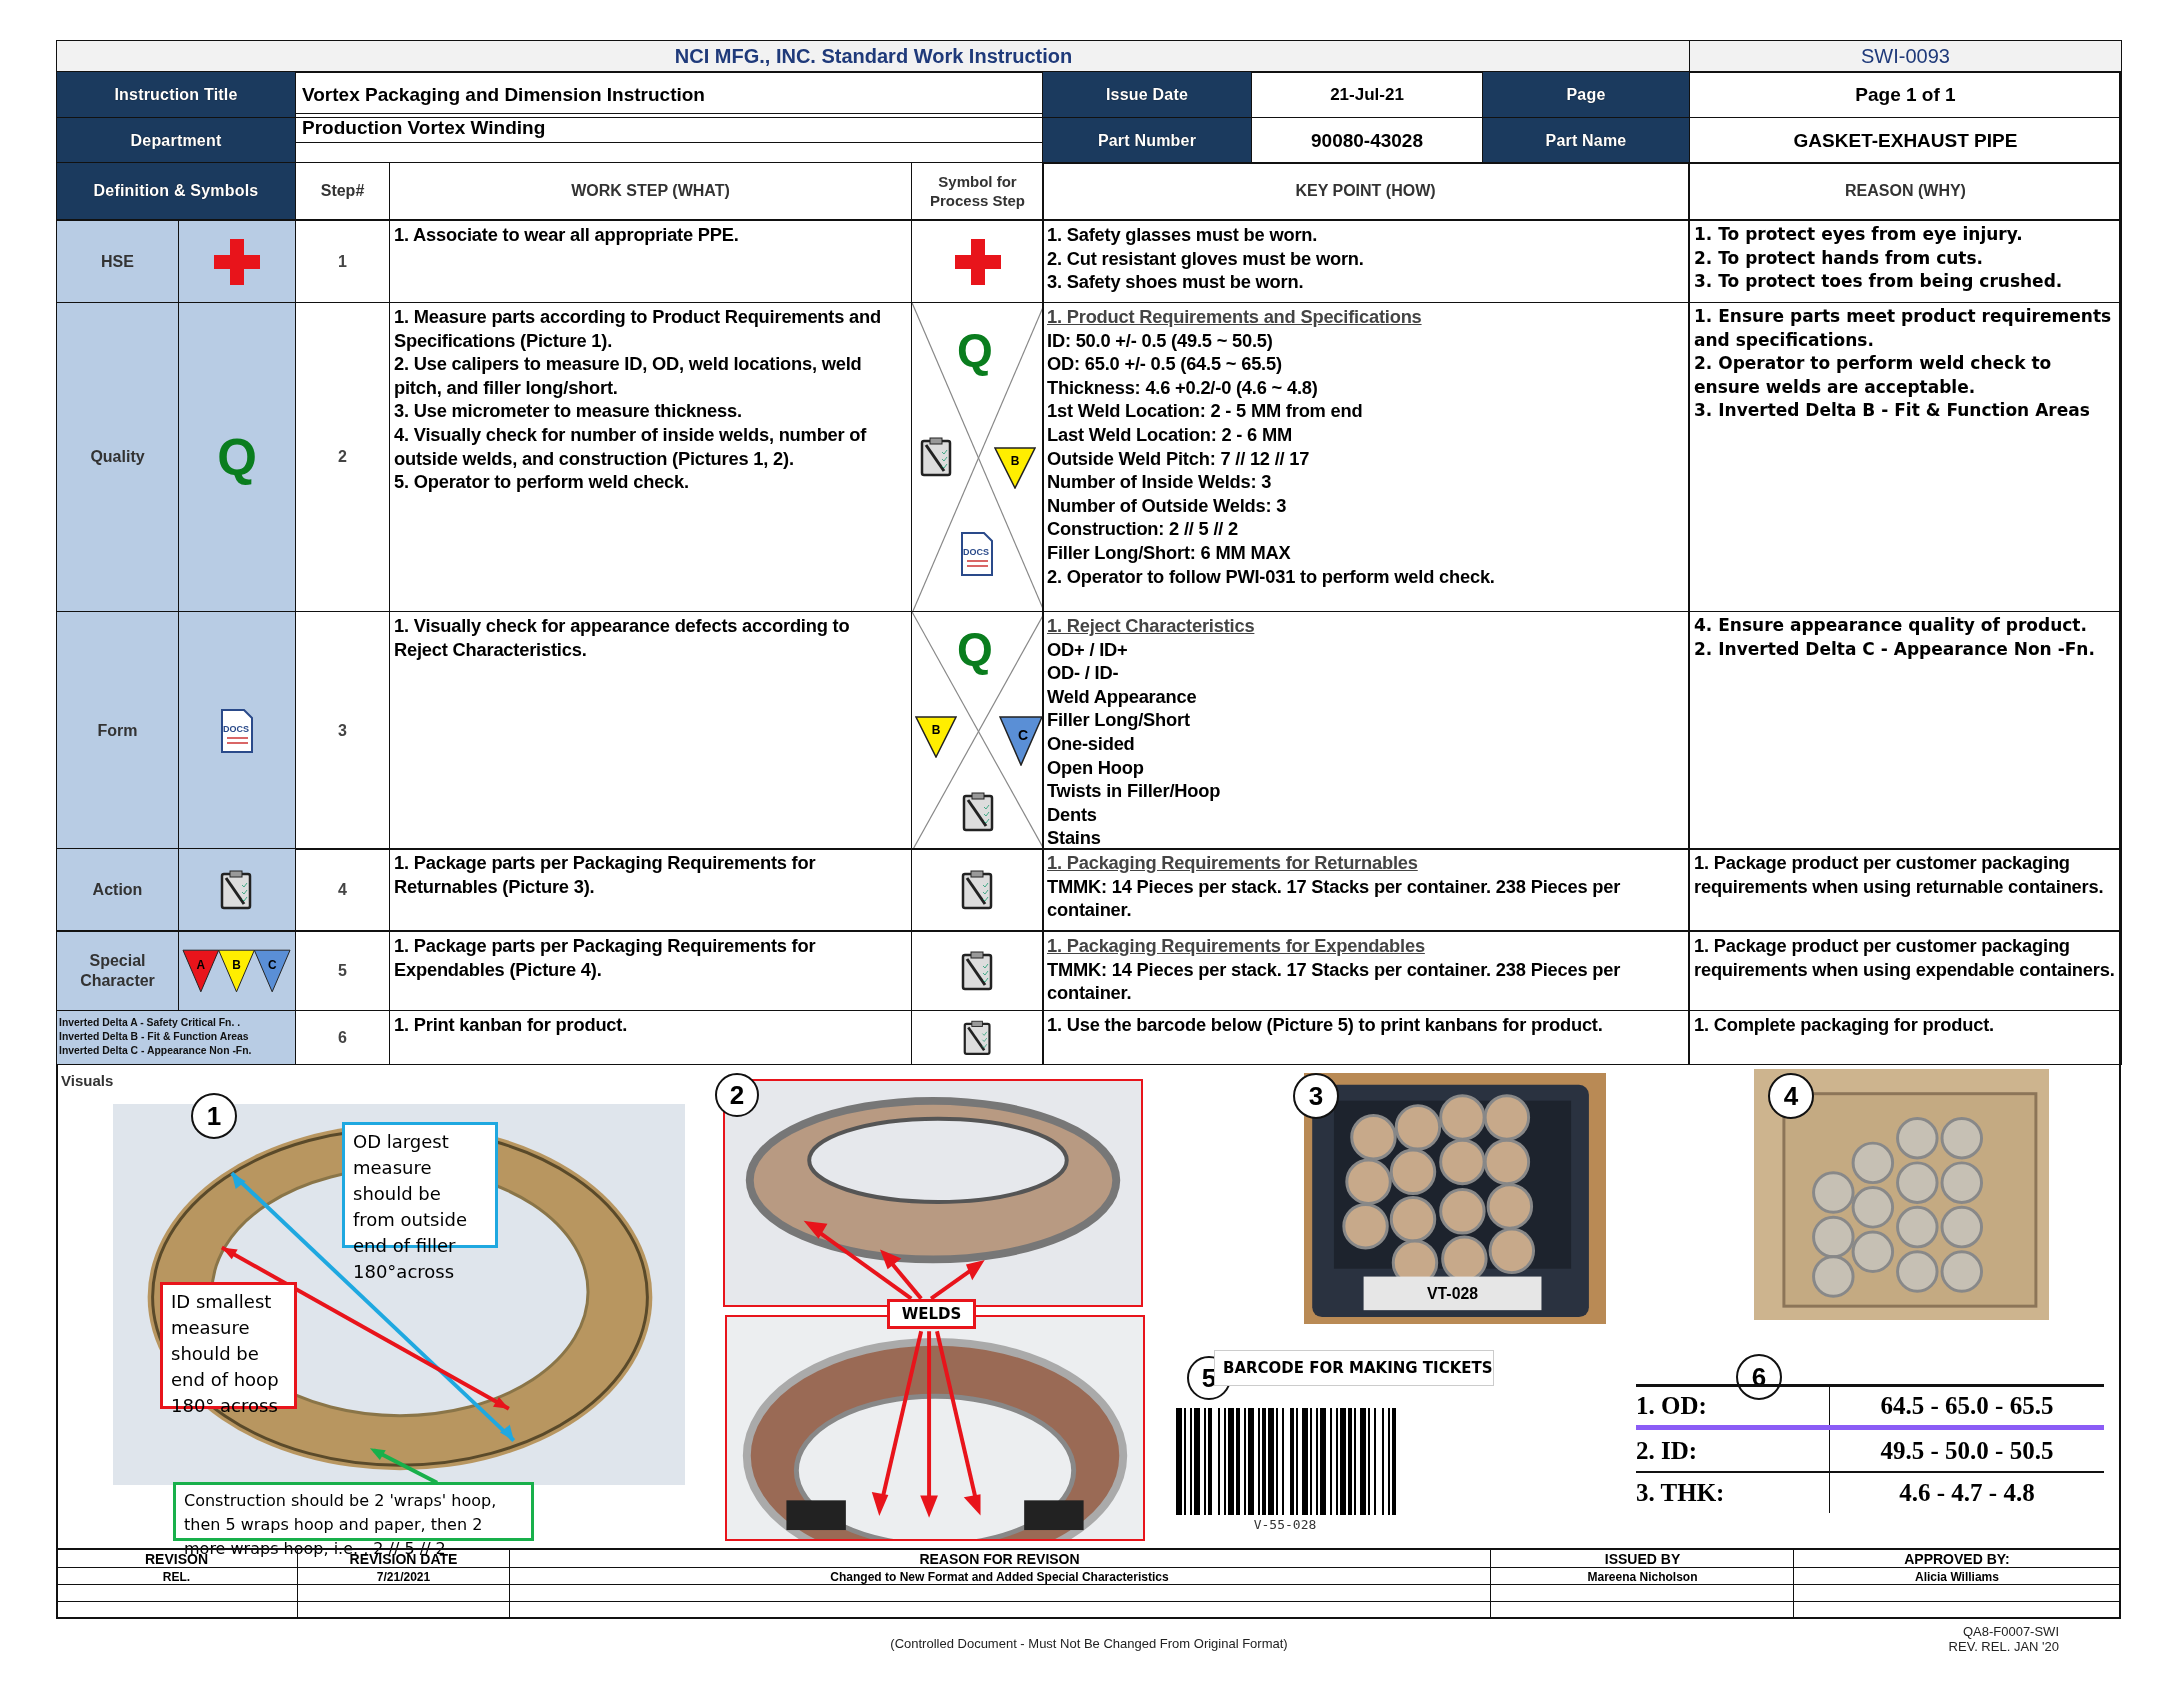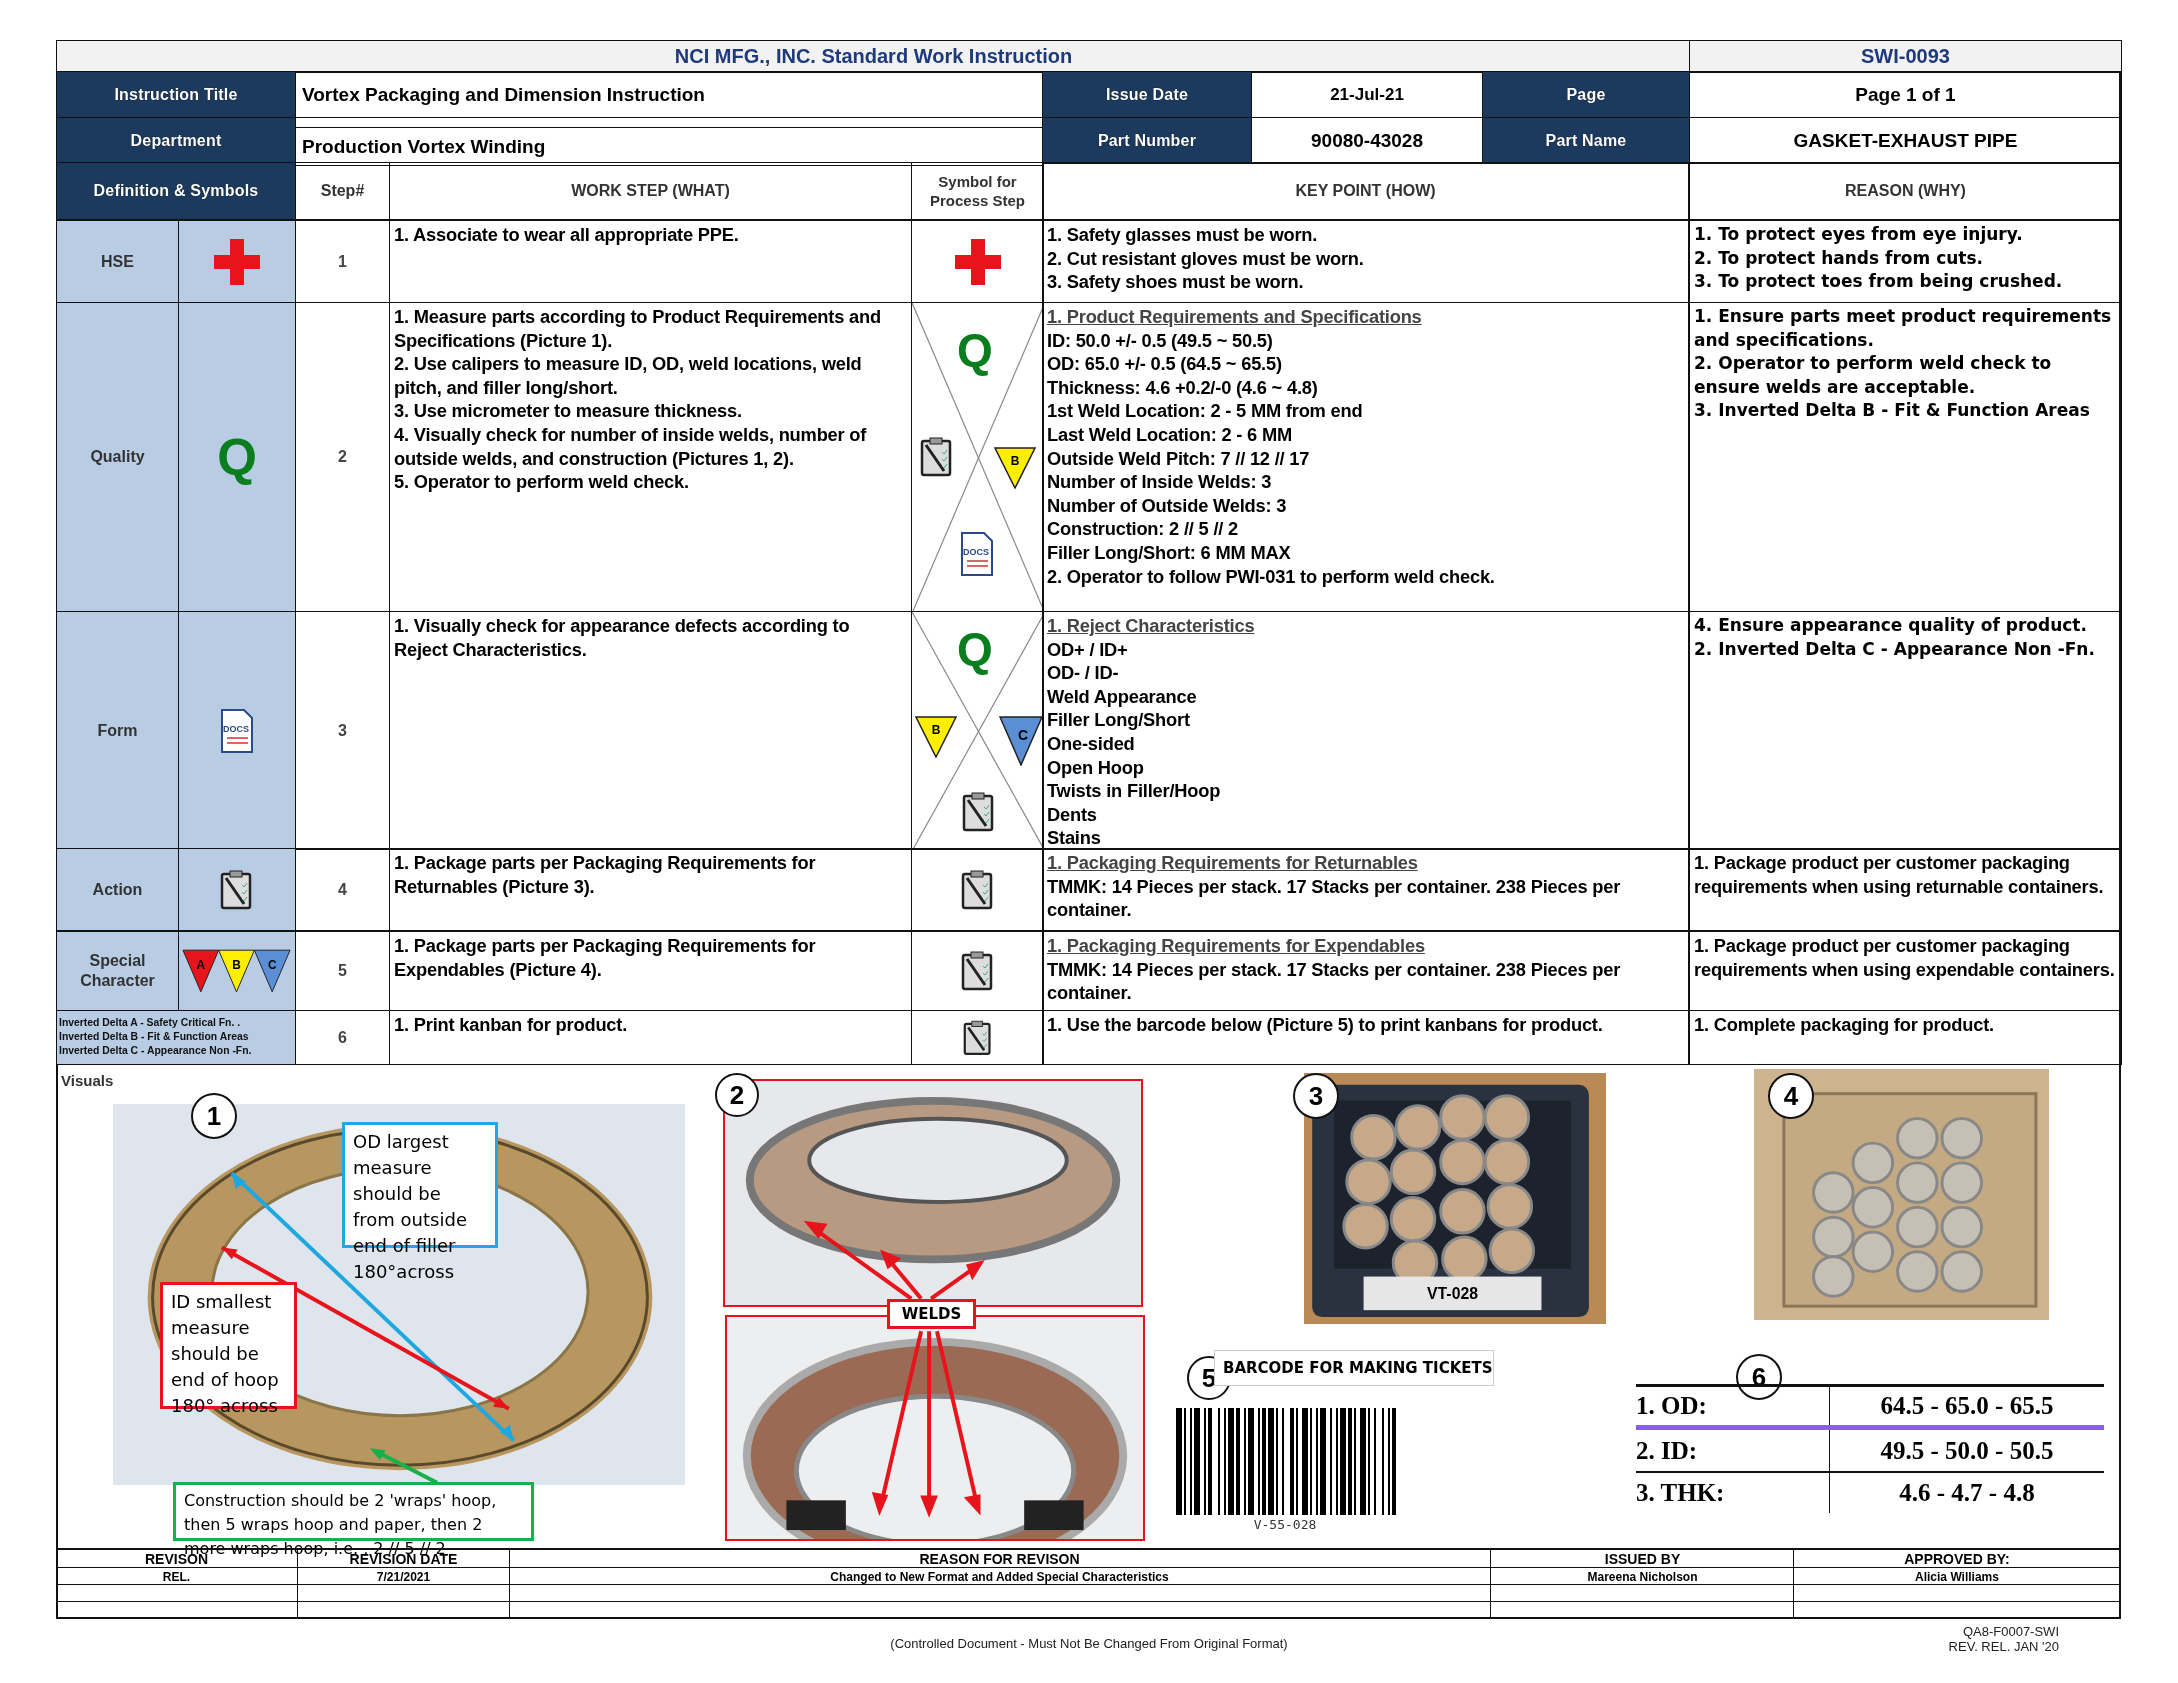--- a/index.html
+++ b/index.html
@@ -22,32 +22,32 @@
 </style>
 </head>
 <body>
 
 <div class="abs" style="left:56px;top:40px;width:2065px;height:1579px;border:2.5px solid #111"></div>
 
 <div class="cell" style="left:56px;top:40px;width:1635px;height:33px;background:#f2f2f2;display:flex;align-items:center;justify-content:center">
   <span style="color:#1f3a7a;font-weight:bold;font-size:20px">NCI MFG., INC. Standard Work Instruction</span>
 </div>
 <div class="cell" style="left:1689px;top:40px;width:433px;height:33px;background:#f2f2f2;display:flex;align-items:center;justify-content:center">
-  <span style="color:#1f3a7a;font-weight:bold;font-size:20px">SWI-0093</span>
+  <span style="color:#1f3a7a;font-weight:normal;font-size:20px">SWI-0093</span>
 </div>
 
 <div class="cell navy" style="left:56px;top:71px;width:240px;height:47px">Instruction Title</div>
 <div class="cell val" style="left:295px;top:71px;width:748px;height:47px">Vortex Packaging and Dimension Instruction</div>
 <div class="cell navy" style="left:1042px;top:71px;width:210px;height:47px">Issue Date</div>
 <div class="cell valc" style="left:1251px;top:71px;width:232px;height:47px;font-size:17px">21-Jul-21</div>
 <div class="cell navy" style="left:1482px;top:71px;width:208px;height:47px">Page</div>
 <div class="cell valc" style="left:1689px;top:71px;width:433px;height:47px">Page 1 of 1</div>
 
 <div class="cell navy" style="left:56px;top:117px;width:240px;height:47px">Department</div>
-<div class="cell val" style="left:295px;top:127px;width:748px;height:39px">Production Vortex Winding</div>
+<div class="cell val" style="left:295px;top:113px;width:748px;height:30px">Production Vortex Winding</div>
 <div class="cell navy" style="left:1042px;top:117px;width:210px;height:47px">Part Number</div>
 <div class="cell valc" style="left:1251px;top:117px;width:232px;height:47px">90080-43028</div>
 <div class="cell navy" style="left:1482px;top:117px;width:208px;height:47px">Part Name</div>
 <div class="cell valc" style="left:1689px;top:117px;width:433px;height:47px">GASKET-EXHAUST PIPE</div>
 
 <div class="cell navy" style="left:56px;top:162px;width:240px;height:58px">Definition &amp; Symbols</div>
 <div class="cell hdr" style="left:295px;top:162px;width:95px;height:58px">Step#</div>
 <div class="cell hdr" style="left:389px;top:162px;width:523px;height:58px">WORK STEP (WHAT)</div>
 <div class="cell hdr" style="left:911px;top:162px;width:133px;height:58px;font-size:15px;line-height:19px;padding:0 4px">Symbol for Process Step</div>
 <div class="cell hdr" style="left:1042px;top:162px;width:647px;height:58px">KEY POINT (HOW)</div>

